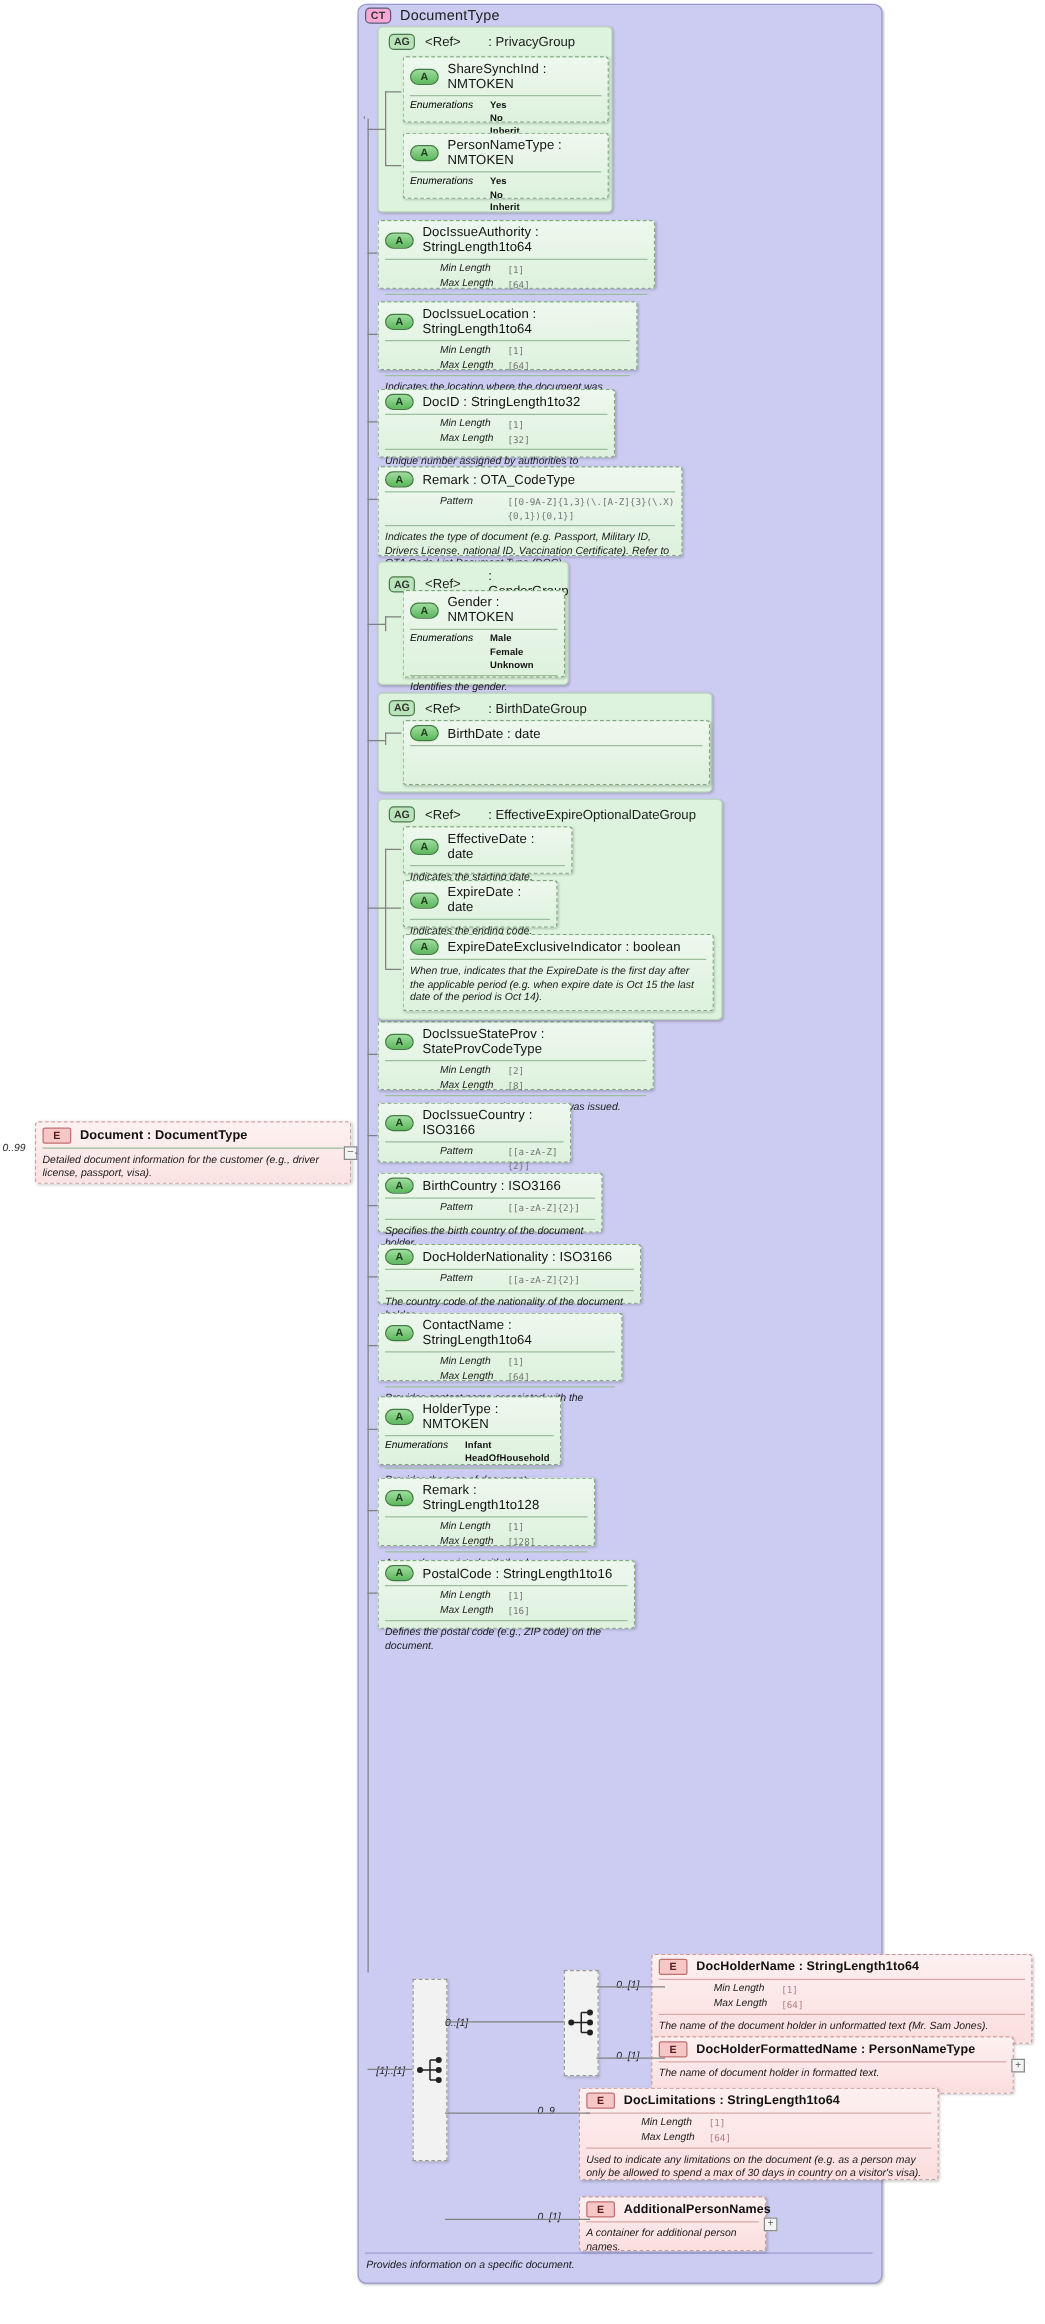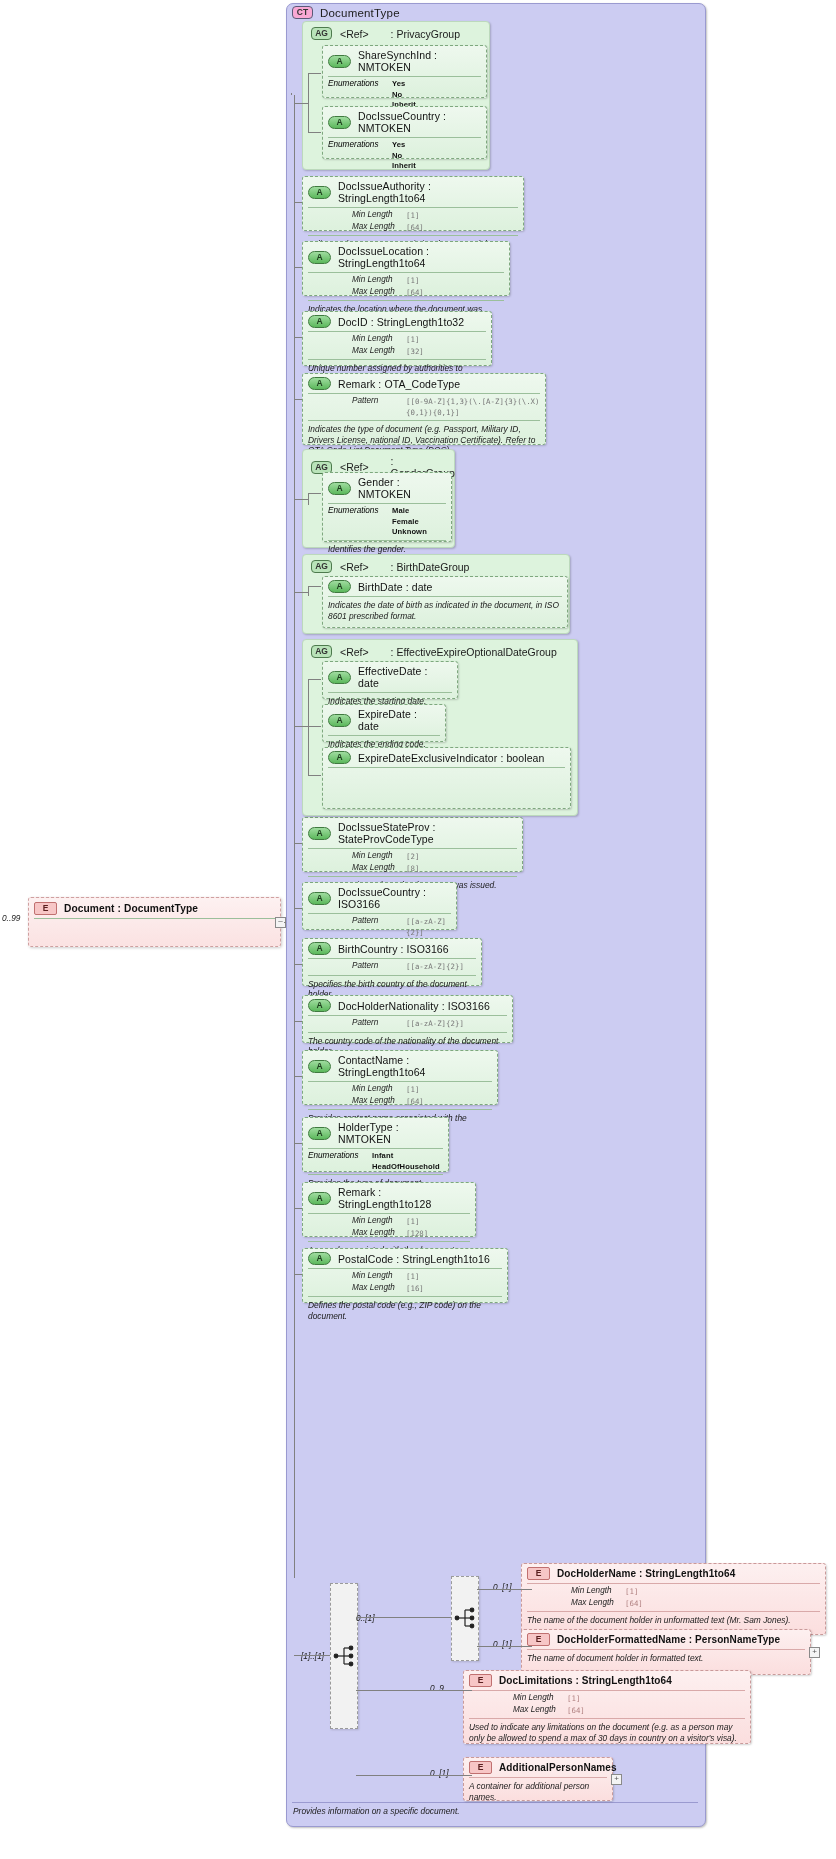--- a/index.html
+++ b/index.html
@@ -116,20 +116,21 @@
 
 <div id="stage">
 
   <div class="card abs" style="left:2px;top:913px;text-align:right;">0..99</div>
   <div class="root-el abs" style="left:28px;top:897px;width:253px;height:50px;">
     <div class="attr-head" style="padding-top:4px;">
       <span class="badge e">E</span>
       <span class="nm" style="font-weight:bold;font-size:10.2px;">Document : DocumentType</span>
     </div>
     <div class="hr"></div>
+    <div class="doc">Detailed document information for the customer (e.g.,  driver license, passport, visa).</div>
   </div>
 
   <div class="minusbox" style="left:275px;top:917px;">–</div>
   <div class="ln h" style="left:284px;top:922px;width:8px;"></div>
 
   <div class="ct-box abs" style="left:286px;top:3px;width:420px;height:1824px;"></div>
   <div class="ct-title" style="left:292px;top:6px;">
     <span class="badge">CT</span>
     <span>DocumentType</span>
   </div>
@@ -157,21 +158,21 @@
           <span>Yes</span><br>
           <span>No</span><br>
           <span>Inherit</span>
         </span>
       </div>
     </div>
 
     <div class="attr-box abs" style="left:19px;top:84px;width:165px;height:53px;">
       <div class="attr-head">
         <span class="badge a">A</span>
-        <span class="nm">DocIssueCountry : NMTOKEN</span>
+        <span class="nm">PersonNameType : NMTOKEN</span>
       </div>
       <div class="hr"></div>
       <div class="enum-rows">
         <span class="enum-k">Enumerations</span>
         <span class="enum-v">
           <span>Yes</span><br>
           <span>No</span><br>
           <span>Inherit</span>
         </span>
       </div>
@@ -438,21 +439,20 @@
       <span class="badge ag">AG</span>
       <span>&lt;Ref&gt;</span>
       <span style="margin-left:14px;">: BirthDateGroup</span>
     </div>
     <div class="attr-box abs" style="left:19px;top:21px;width:246px;height:52px;">
       <div class="attr-head">
         <span class="badge a">A</span>
         <span class="nm">BirthDate : date</span>
       </div>
       <div class="hr"></div>
-      <div class="doc">Indicates the date of birth as indicated in the document, in ISO 8601 prescribed format.</div>
     </div>
   </div>
   <div class="ln h" style="left:294px;top:592px;width:14px;"></div>
   <div class="ln v" style="left:308px;top:586px;height:10px;"></div>
   <div class="ln h" style="left:308px;top:586px;width:13px;"></div>
 
   <div class="ag-box abs" style="left:302px;top:639px;width:276px;height:177px;">
     <div class="ag-head">
       <span class="badge ag">AG</span>
       <span>&lt;Ref&gt;</span>
@@ -473,20 +473,21 @@
       </div>
       <div class="hr"></div>
       <div class="doc">Indicates the ending code.</div>
     </div>
     <div class="attr-box abs" style="left:19px;top:107px;width:249px;height:62px;">
       <div class="attr-head">
         <span class="badge a">A</span>
         <span class="nm">ExpireDateExclusiveIndicator : boolean</span>
       </div>
       <div class="hr"></div>
+      <div class="doc">When true, indicates that the ExpireDate is the first day after the applicable period (e.g. when expire date is Oct 15  the last date of the period is Oct 14).</div>
     </div>
   </div>
   <div class="ln h" style="left:294px;top:726px;width:14px;"></div>
   <div class="ln v" style="left:308px;top:679px;height:96px;"></div>
   <div class="ln h" style="left:308px;top:679px;width:13px;"></div>
   <div class="ln h" style="left:308px;top:726px;width:13px;"></div>
   <div class="ln h" style="left:308px;top:775px;width:13px;"></div>
 
   <div id="els-layer">
       <div class="el-box abs" style="left: 521px; top: 1563px; width: 305px; height: 72px;">

